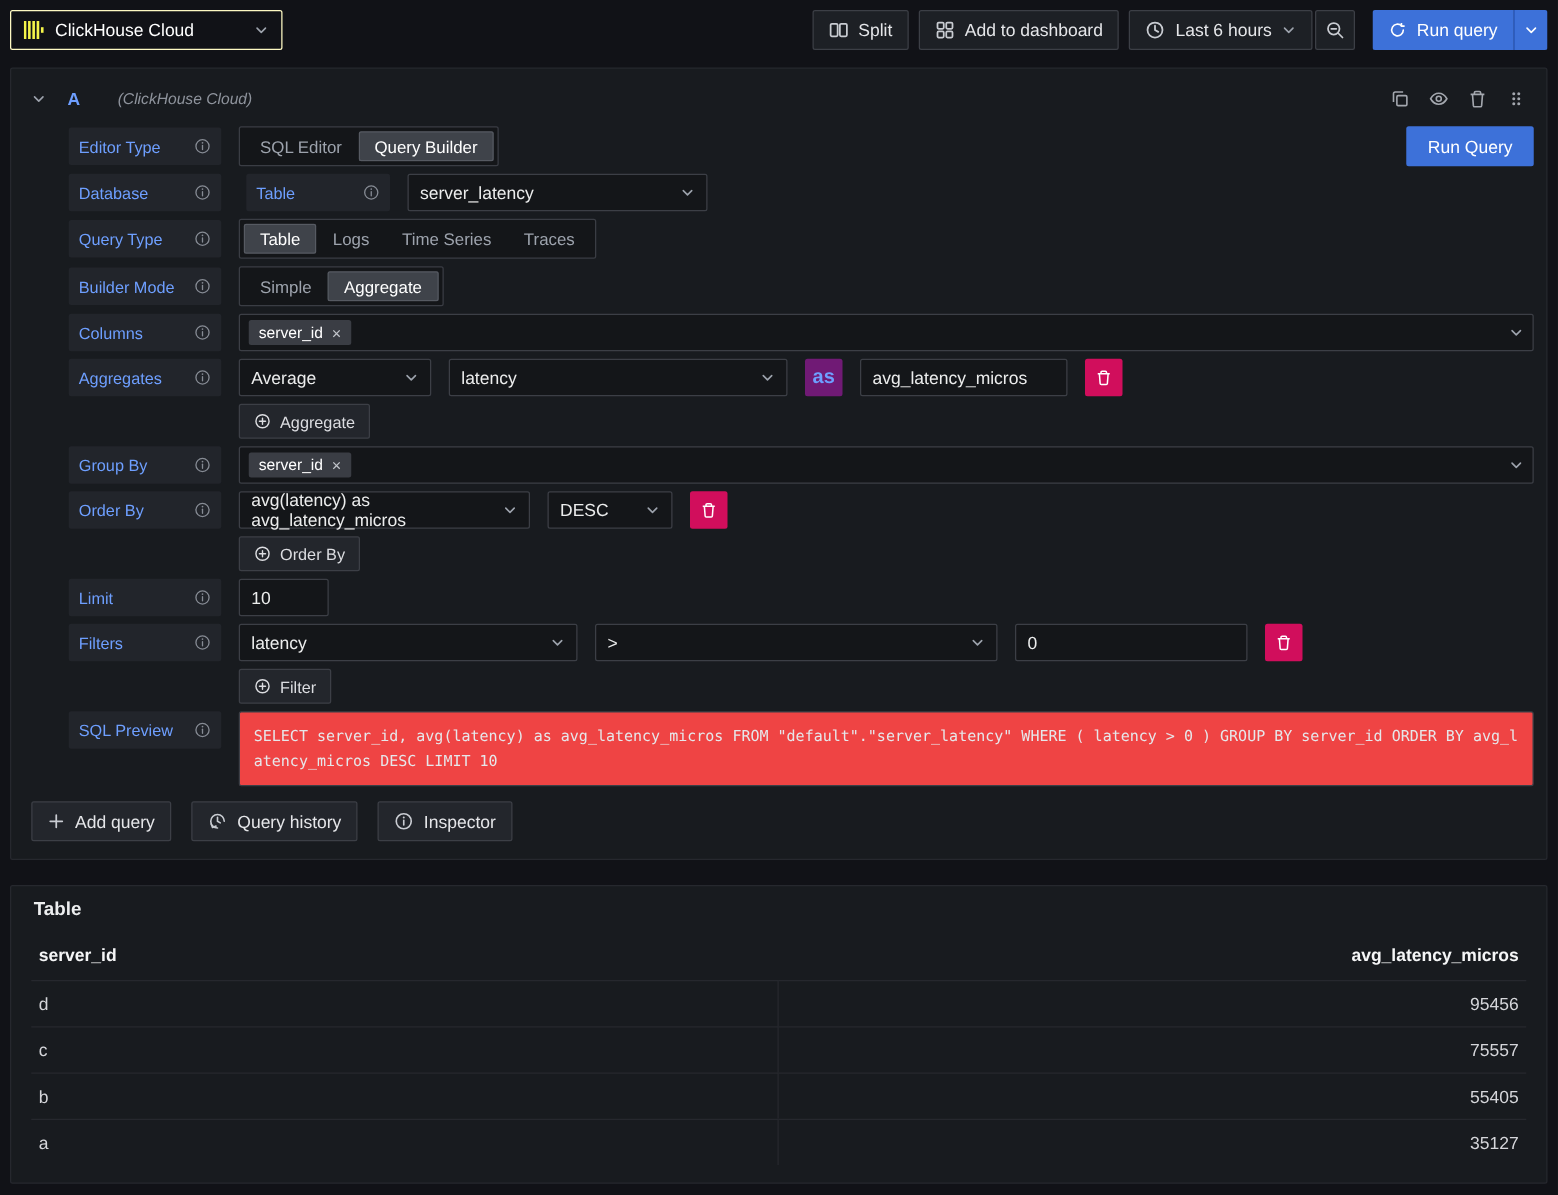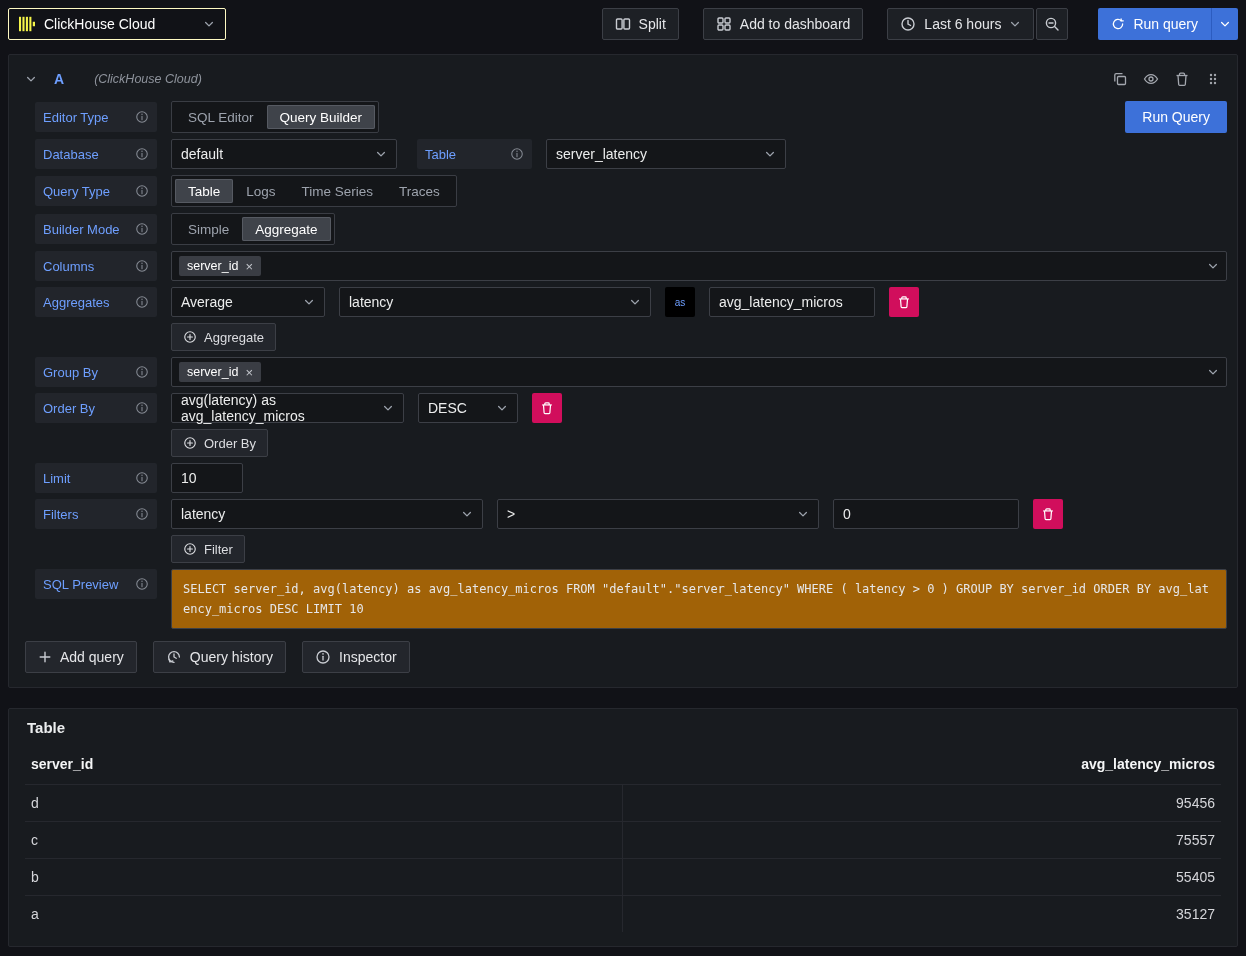--- a/index.html
+++ b/index.html
@@ -9,66 +9,66 @@
   input{font:inherit}
   svg{flex:none;display:block}
   .i12{width:12px;height:12px}.i14{width:14px;height:14px}.i16{width:16px;height:16px}
   .page{height:100%;padding:6px 8px 8px;display:flex;flex-direction:column}
 
   
   .topbar{display:flex;align-items:center;justify-content:space-between;height:36px;margin-bottom:12px}
   .ds-picker{display:flex;align-items:center;gap:9px;width:218px;height:32px;padding:0 10px;border:1px solid #fef9c3;border-radius:2px;background:#111217;color:#fff}
   .caret{color:#9da3ad}
   .ds-picker .caret{margin-left:auto}
-  .tb-right{display:flex;align-items:flex-end;gap:24px}
+  .tb-right{display:flex;align-items:flex-end;gap:8px}
   .btn{display:inline-flex;align-items:center;gap:8px;height:32px;padding:0 12px;border:1px solid #3c3f46;border-radius:2px;background:#1d2025;color:#e5e6e9;font-weight:500}
   .btn .icn{color:#c9ccd2}
   .btn-square{padding:0;width:32px;justify-content:center}
   .pair{display:flex;gap:2px}
   .btn-primary{display:flex;align-items:stretch;border-radius:2px;overflow:hidden;margin-left:6px}
   .btn-primary .main{display:flex;align-items:center;gap:8px;background:#3d71d9;color:#fff;padding:0 13px;height:32px;font-weight:500}
   .btn-primary .caret-part{display:flex;align-items:center;background:#3d71d9;border-left:1px solid #2c5cc0;padding:0 7px;color:#fff}
 
   
   .panel{background:#181b1f;border:1px solid #26282e;border-radius:2px}
   .qp{padding:6px 8px 14px}
   .qp-header{display:flex;align-items:center;height:36px;padding:0 8px;color:#9da3ad}
   .qname{color:#6e9fff;font-weight:600;margin-left:17px}
   .hint{font-style:italic;font-size:12.5px;margin-left:30px;color:#8e939c}
   .qp-actions{margin-left:auto;display:flex;align-items:center;gap:15px;color:#a3a7ae}
 
-  .rows{margin:4px 0 0 18px;padding-right:2px}
+  .rows{margin:4px 0 0 38px;padding-right:2px}
   .row{display:flex;align-items:center;gap:14px;margin-bottom:6px}
   .row.start{align-items:flex-start}
   .subrow{margin-left:136px}
   .label-box{display:flex;align-items:center;justify-content:space-between;gap:6px;width:122px;height:30px;padding:0 8px;background:#22252b;border-radius:2px;color:#6e9fff;font-size:13px;font-weight:500;flex:none}
   .label-box .info{color:#868b94}
   .label-sm{width:115px;margin-left:6px}
 
   .seg{display:inline-flex;align-items:center;height:32px;padding:3px;background:#141619;border:1px solid #3a3d44;border-radius:2px}
   .seg-opt{display:flex;align-items:center;height:24px;padding:0 13px;color:#9da3ad;font-size:13.5px;border-radius:2px}
   .seg-opt.active{background:#3f434a;color:#fff;font-weight:500;box-shadow:inset 0 0 0 1px #565a62}
 
   .select,.inputf,.multiselect{height:30px;background:#141619;border:1px solid #3c3f46;border-radius:2px;color:#eceded;flex:none}
   .select{display:flex;align-items:center;justify-content:space-between;gap:8px;padding:0 9px}
   .inputf{padding:0 9px;outline:none;color:#eceded}
   .multiselect{flex:1;display:flex;align-items:center;gap:6px;padding:0 7px}
   .multiselect .caret{margin-left:auto}
   .tag{display:inline-flex;align-items:center;gap:7px;background:#3a3d44;border-radius:2px;padding:3px 8px;font-size:12.5px;color:#fff}
   .tag-x{color:#c3c6cc;font-size:13px;line-height:1}
-  .chip{display:flex;align-items:center;justify-content:center;width:30px;height:30px;background:#000000;border-radius:2px;color:#6e9fff;font-size:10px;font-weight:400;flex:none}
+  .chip{display:flex;align-items:center;justify-content:center;width:30px;height:30px;background:#701a75;border-radius:2px;color:#6e9fff;font-size:16px;font-weight:700;flex:none}
   .btn-danger{display:flex;align-items:center;justify-content:center;width:30px;height:30px;background:#d10e5c;border-radius:2px;color:#fff;flex:none}
   .btn-sec{display:inline-flex;align-items:center;gap:7px;height:28px;padding:0 11px;background:#23262c;border:1px solid #3c3f46;border-radius:2px;color:#dcdde1;font-size:13px;font-weight:500}
   .btn-run{margin-left:auto;height:32px;padding:0 17px;background:#3d71d9;border-radius:2px;color:#fff;font-weight:500}
-  .sqlbox{flex:1;min-height:60px;border:1px solid #3c3f46;border-radius:2px;background:#a16207;padding:9px 11px;font-family:"DejaVu Sans Mono","Liberation Mono",monospace;font-size:12px;line-height:20px;color:#e6e7ea;word-break:break-all;white-space:pre-wrap}
+  .sqlbox{flex:1;min-height:60px;border:1px solid #3c3f46;border-radius:2px;background:#ef4444;padding:9px 11px;font-family:"DejaVu Sans Mono","Liberation Mono",monospace;font-size:12px;line-height:20px;color:#e6e7ea;word-break:break-all;white-space:pre-wrap}
   .qp-footer{display:flex;gap:16px;margin:12px 0 0 8px}
   .qp-footer .btn{background:#23262c}
 
   .w72{width:72px}.w100{width:100px}.w154{width:154px}.w166{width:166px}.w186{width:186px}
-  .w226{width:226px}.w240{width:240px}.w278{width:233px}.w312{width:312px}.w322{width:322px}
+  .w226{width:226px}.w240{width:240px}.w278{width:233px}.w312{width:271px}.w322{width:322px}
 
   
   .tp{margin-top:20px;padding:10px 16px 14px}
   .tp-title{font-size:15px;font-weight:600;color:#eceeef;margin-bottom:14px;margin-left:2px}
   .grid{display:grid;grid-template-columns:1fr 1fr}
   .th{padding:6px 6px 12px;font-weight:700;color:#f5f6f7}
   .td{padding:10px 6px;border-top:1px solid #26282e;color:#d5d6da}
   .td.c1{border-right:1px solid #26282e}
   .right{text-align:right}
 </style>
@@ -197,26 +197,20 @@
 
       <div class="row">
         <div class="label-box">
           <span>Database</span>
           <svg class="i14 info" viewBox="0 0 16 16" fill="none" stroke="currentColor" stroke-width="1.2">
               <circle cx="8" cy="8" r="6"></circle>
               <path d="M8 7.3V11" stroke-linecap="round"></path>
               <circle cx="8" cy="4.9" r="0.8" fill="currentColor" stroke="none"></circle>
             </svg>
         </div>
-        <div class="select w226">
-          <span>default</span>
-          <svg class="i12 caret" viewBox="0 0 16 16">
-              <path d="M3.5 6l4.5 4.5L12.5 6" fill="none" stroke="currentColor" stroke-width="1.7" stroke-linecap="round" stroke-linejoin="round"></path>
-            </svg>
-        </div>
         <div class="label-box label-sm">
           <span>Table</span>
           <svg class="i14 info" viewBox="0 0 16 16" fill="none" stroke="currentColor" stroke-width="1.2">
               <circle cx="8" cy="8" r="6"></circle>
               <path d="M8 7.3V11" stroke-linecap="round"></path>
               <circle cx="8" cy="4.9" r="0.8" fill="currentColor" stroke="none"></circle>
             </svg>
         </div>
         <div class="select w240">
           <span>server_latency</span>

